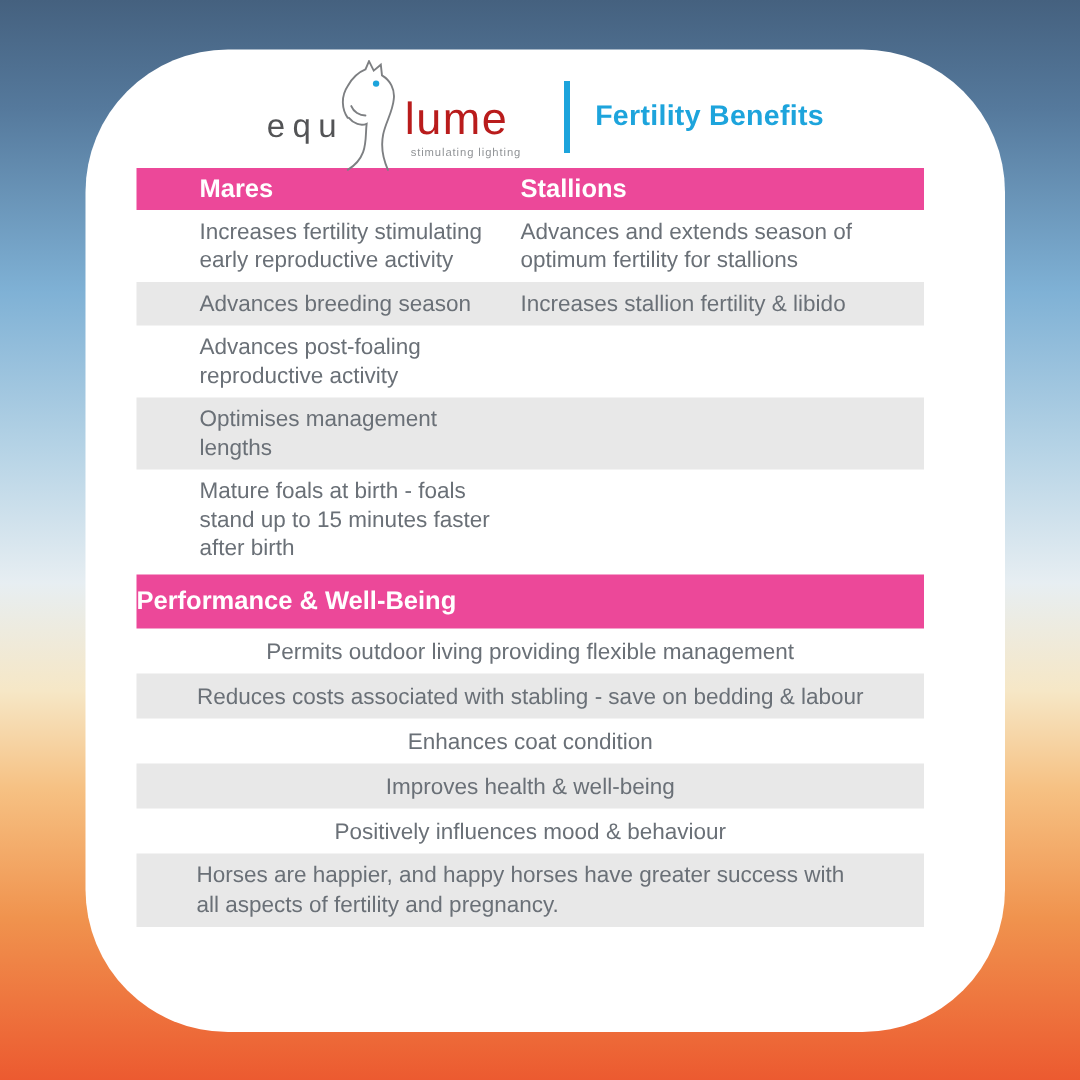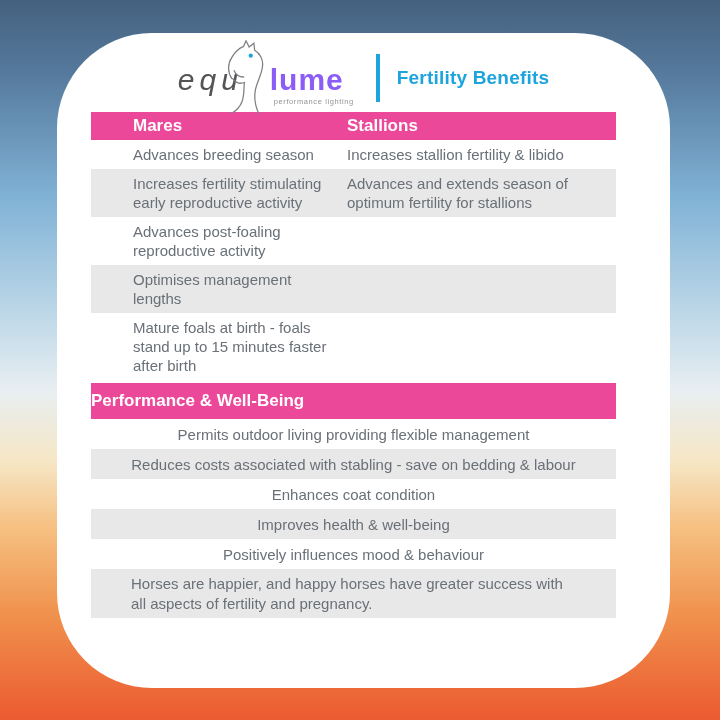--- a/index.html
+++ b/index.html
@@ -15,26 +15,26 @@
     background:#ffffff; border-radius:95px;
   }
   
   .brand-row {
     height:79px; display:flex; align-items:center; justify-content:center;
     padding-top:10px;
   }
   .logo { position:relative; width:172px; height:64px; }
   .logo-equ {
     position:absolute; left:0; bottom:13px;
-    font-size:30px; font-weight:400; letter-spacing:5px; color:#535456;font-style:italic;
+    font-size:22px; font-weight:400; letter-spacing:5px; color:#535456;
   }
   .horse { position:absolute; left:40px; top:-6px; width:56px; height:74px; }
   .logo-lume {
     position:absolute; left:92px; bottom:13px;
-    font-size:30px; font-weight:700; letter-spacing:1px; color:#8b5cf6;
+    font-size:30px; font-weight:400; letter-spacing:1px; color:#b91c1c;
   }
   .logo-tagline {
     position:absolute; left:96px; bottom:4px;
     font-size:7.5px; letter-spacing:0.6px; color:#909396; white-space:nowrap;
   }
   .divider { width:4px; height:48px; background:#1da4dc; margin:0 17px 0 26px; }
   .page-title { font-size:19px; font-weight:700; color:#1da4dc; letter-spacing:0.2px; }
   
   .tbl { width:525px; margin-left:34px; }
   .t-head { background:#ec4899; color:#ffffff; font-weight:700; font-size:17px; }
@@ -66,38 +66,38 @@
         <span class="logo-equ">equ</span>
         <svg class="horse" viewBox="0 0 60 94">
           <g fill="none" stroke="#7d7f82" stroke-width="1.6" stroke-linecap="round">
             <path d="M12 49 C7 42 6 31 12 22 C16 15 22 10 27 8 L30 1 L34 9 L40 4 L41 13 C48 17 52 25 51 33 C50 44 44 53 42 63 C40 73 42 84 46 93"></path>
             <path d="M13 49 C17 54 23 56 28 54 C27 62 28 70 25 78 C22 86 17 90 12 93"></path>
             <path d="M15 39 C17 44 22 47 27 47"></path>
           </g>
           <circle cx="36" cy="20" r="2.7" fill="#1da4dc"></circle>
         </svg>
         <span class="logo-lume">lume</span>
-        <span class="logo-tagline">performance lighting</span>
+        <span class="logo-tagline">stimulating lighting</span>
       </div>
       <div class="divider"></div>
       <h1 class="page-title">Fertility Benefits</h1>
     </header>
 
     <section class="tbl tbl1">
       <div class="t-head t1-head">
         <span class="hc">Mares</span>
         <span class="hc">Stallions</span>
       </div>
       <div class="t1-row">
+        <div class="cm">Increases fertility stimulating early reproductive activity</div>
+        <div class="cs">Advances and extends season of optimum fertility for stallions</div>
+      </div>
+      <div class="t1-row">
         <div class="cm">Advances breeding season</div>
         <div class="cs">Increases stallion fertility &amp; libido</div>
-      </div>
-      <div class="t1-row">
-        <div class="cm">Increases fertility stimulating early reproductive activity</div>
-        <div class="cs">Advances and extends season of optimum fertility for stallions</div>
       </div>
       <div class="t1-row">
         <div class="cm">Advances post-foaling reproductive activity</div>
         <div class="cs"></div>
       </div>
       <div class="t1-row">
         <div class="cm">Optimises management lengths</div>
         <div class="cs"></div>
       </div>
       <div class="t1-row">

